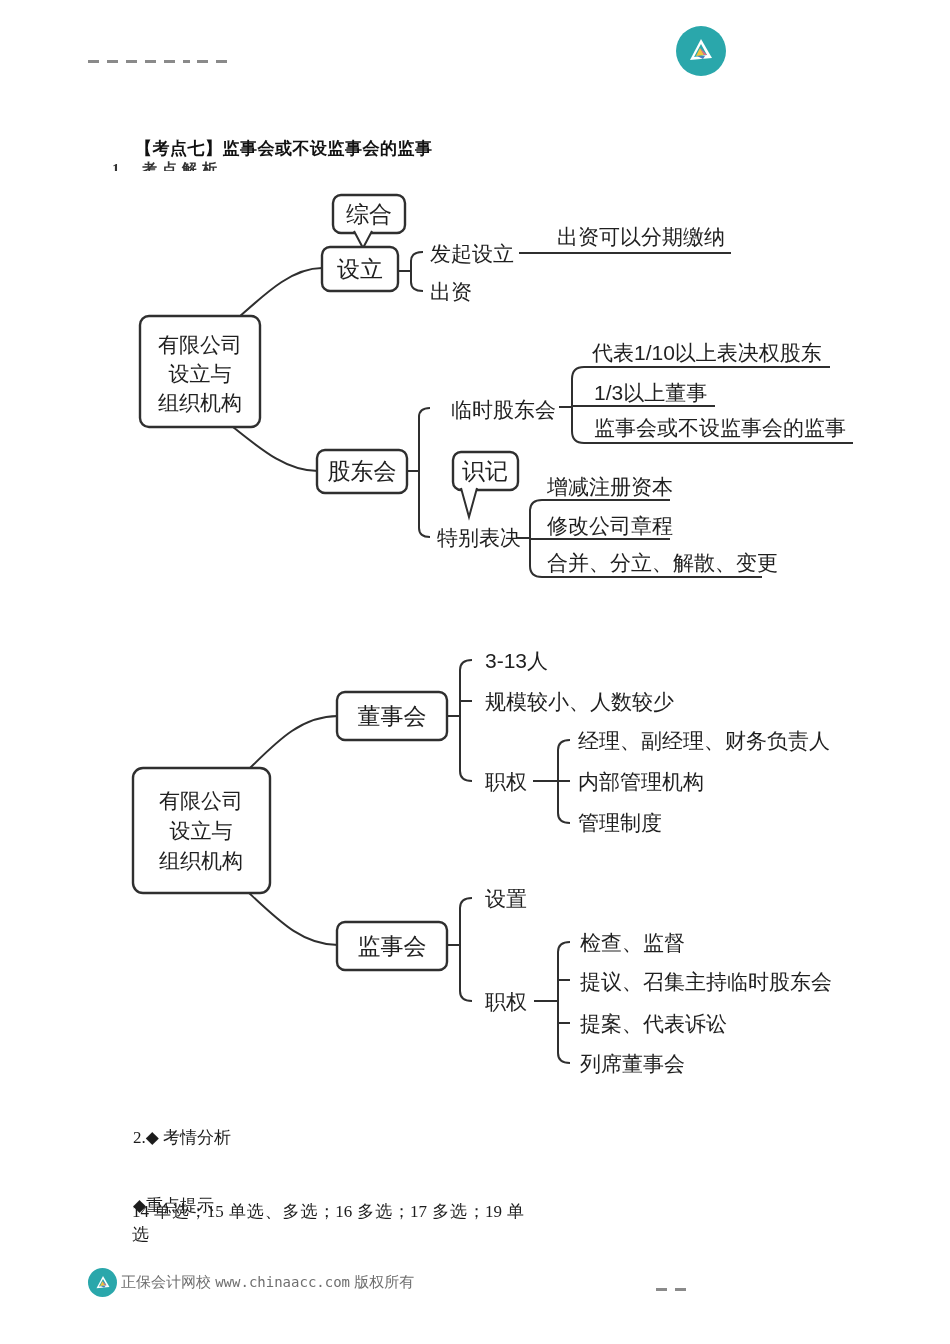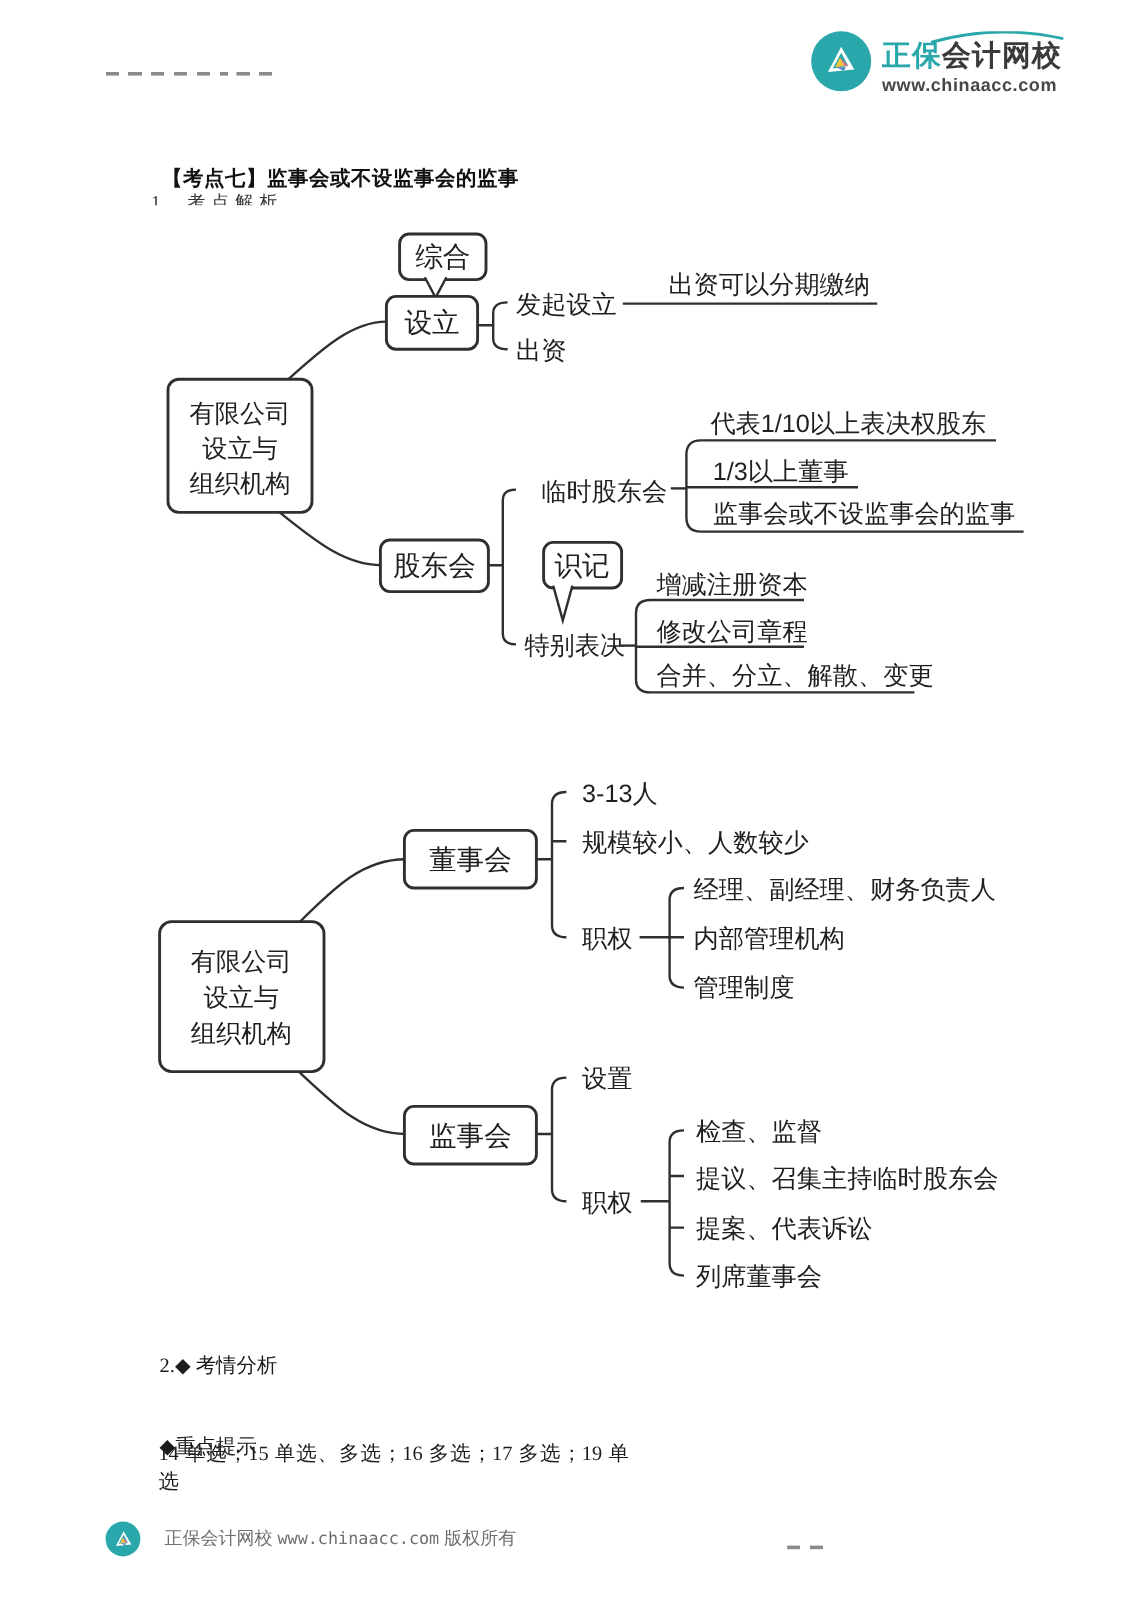--- a/index.html
+++ b/index.html
@@ -31,55 +31,45 @@
   .dt{font-family:"Liberation Sans","DejaVu Sans",sans-serif;font-size:21px;}
   .bt{font-family:"Liberation Sans","DejaVu Sans",sans-serif;font-size:23px;text-anchor:middle;}
   .rt{font-family:"Liberation Sans","DejaVu Sans",sans-serif;font-size:21px;text-anchor:middle;}
   .box{fill:#ffffff;stroke:#2f2f2f;stroke-width:2.4;}
   .ln{fill:none;stroke:#2f2f2f;stroke-width:2;}
   .tail{fill:#ffffff;stroke:#2f2f2f;stroke-width:2;}
 
   .notes{font-family:"Liberation Serif","DejaVu Serif",serif;font-size:17px;color:#1c1c1c;}
   .notes-wrap{width:392px;text-align:justify;line-height:23px;margin-top:48px;}
 
-  .footer{display:flex;align-items:center;gap:20px;color:#6f6f6f;font-size:15px;justify-content:center;}
+  .footer{display:flex;align-items:center;gap:4px;color:#6f6f6f;font-size:15px;justify-content:center;}
   .footer .f-url{font-family:"DejaVu Sans Mono","Liberation Mono",monospace;font-size:14px;color:#6f6f6f;}
   .f-circle{width:29px;height:29px;border-radius:50%;background:#2aa7ab;display:flex;align-items:center;justify-content:center;flex:0 0 auto;}
 </style>
 </head>
 <body>
 
 <div class="abs remnant" style="left:88px;top:60px;width:102px;"></div>
 <div class="abs remnant" style="left:197px;top:60px;width:36px;"></div>
 
 <div class="abs brand" style="left:676px;top:26px;">
   <div class="brand-circle">
     <svg width="34" height="34" viewBox="0 0 34 34">
       <path d="M6 26 L17 5 L28 24 Z" fill="#ffffff"></path>
       <path d="M10 23 L17 10 L23 21 Z" fill="#2aa7ab"></path>
       <path d="M12 22 L16 14 L20 21 Z" fill="#f5c23c"></path>
       <path d="M16 14 L20 21 L23 21 Z" fill="#e66a8a"></path>
       <path d="M13 22 L21 22 L19 25 Z" fill="#4a7fc1"></path>
     </svg>
   </div>
-  <div class="brand-text">
-    <div class="brand-row1">
-      <span class="brand-zb">正保</span>
-      <span class="brand-kj">会计网校</span>
-      <svg class="brand-swoosh" width="112" height="10" viewBox="0 0 112 10">
-        <path d="M2 9 Q56 -6 110 6" fill="none" stroke="#2aa7ab" stroke-width="2.5" stroke-linecap="round"></path>
-      </svg>
-    </div>
-    <div class="brand-url">www.chinaacc.com</div>
-  </div>
 </div>
 
 <div class="abs page-title" style="left:135px;top:137px;">【考点七】监事会或不设监事会的监事</div>
 
-<div class="abs clip-line" style="left:126px;top:161px;width:180px;">1. 考点解析</div>
+<div class="abs clip-line" style="left:112px;top:161px;width:180px;font-weight:bold;">1. 考点解析</div>
 
 <svg class="abs" style="left:0;top:0;" width="950" height="1180" viewBox="0 0 950 1180">
 
   <g>
 
     <path class="ln" d="M238,318 C266,293 292,268 322,268"></path>
     <path class="ln" d="M233,427 C264,452 288,471 318,471"></path>
 
     <rect class="box" x="140" y="316" width="120" height="111" rx="9"></rect>
     <text class="rt" x="200" y="352">有限公司</text>

